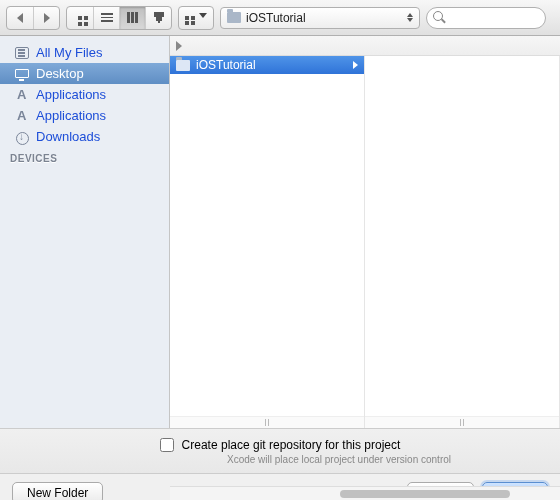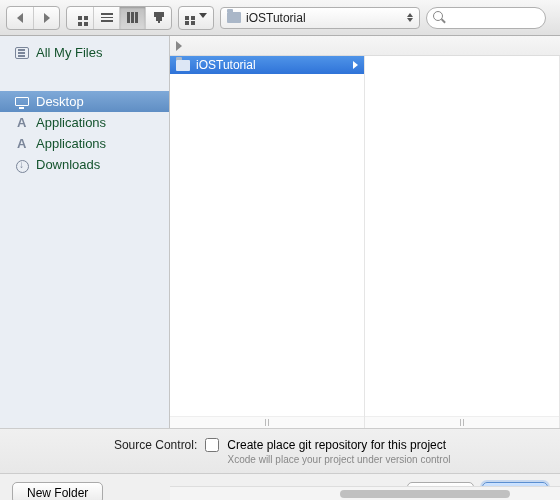--- a/index.html
+++ b/index.html
@@ -28,22 +28,22 @@
 .search { position:relative; flex:0 0 120px; }
 .search input { width:100%; height:22px; border-radius:11px; border:1px solid #b0b0b0; padding:0 8px 0 24px; font-size:12px; background:#fff; }
 .search .mag { position:absolute; left:7px; top:4px; width:12px; height:12px; }
 .search .mag::before { content:""; position:absolute; width:8px;height:8px;border:1.5px solid #888;border-radius:50%; }
 .search .mag::after { content:""; position:absolute; width:5px;height:1.5px;background:#888; transform:rotate(45deg); left:8px; top:9px; }
 
 
 .body { display:flex; height: 392px; }
 .sidebar { width:170px; background:#eaeef4; border-right:1px solid #c5c5c5; padding-top:6px; overflow:hidden; }
 .shead { font-size:10px; letter-spacing:0.5px; color:#7b8391; font-weight:bold; padding:6px 10px 3px; text-shadow:0 1px 0 #fff; }
-.sitem { display:flex; align-items:center; gap:6px; padding:3px 10px 3px 14px; font-size:13px; color:#14532d; cursor:default; }
-.sitem.sel { background:linear-gradient(#7fa9d8,#5f8ec4); color:#fff;margin-top:28px; }
+.sitem { display:flex; align-items:center; gap:6px; padding:3px 10px 3px 14px; font-size:13px; color:#1d4ed8; cursor:default; }
+.sitem.sel { background:linear-gradient(#7fa9d8,#5f8ec4); color:#fff; }
 .sitem.sel .ico, .sitem.sel .ico * { border-color:#fff !important; }
 .ico { width:16px; height:14px; position:relative; flex-shrink:0; }
 .ico.allmy::before { content:""; position:absolute; inset:1px; border:1.5px solid #7a8599; border-radius:2px; }
 .ico.allmy::after { content:""; position:absolute; left:4px; top:3px; width:7px; height:2px; background:#7a8599; box-shadow:0 3px 0 #7a8599, 0 6px 0 #7a8599; }
 .ico.desk::before { content:""; position:absolute; left:1px;right:1px;top:2px;bottom:3px; border:1.5px solid #7a8599; border-radius:1px; }
 .ico.desk::after { content:""; position:absolute; left:5px; bottom:0; width:5px; height:2px; background:#7a8599; }
 .sitem.sel .ico.desk::before { border-color:#fff; }
 .sitem.sel .ico.desk::after { background:#fff; }
 .ico.home::before { content:""; position:absolute; left:2px; bottom:0; width:11px;height:8px; border:1.5px solid #7a8599; border-top:none; }
 .ico.home::after { content:""; position:absolute; left:0; top:0; width:0;height:0; border-left:8px solid transparent; border-right:8px solid transparent; border-bottom:6px solid #7a8599; }
@@ -165,20 +165,21 @@
         <span>Applications</span>
       </div>
     <div class="sitem">
         <span class="ico apps"></span>
         <span>Applications</span>
       </div>
     <div class="sitem">
         <span class="ico down"></span>
         <span>Downloads</span>
       </div>
+    <div class="shead">DEVICES</div>
   </div>
 
   <div class="cols">
     <div style="position:absolute;left:0;right:0;top:0" class="colhead">
       <span class="tri r expand" style="border-left-color:#888"></span>
     </div>
     <div class="col" style="margin-top:20px;">
       <div class="col-items">
         <div class="row sel">
           <span class="folder-ico"></span>
@@ -199,25 +200,24 @@
         </div>
     </div>
   </div>
   <div class="scrollbar">
       <div class="thumb"></div>
     </div>
 </div>
 
 <div class="opt">
   <div class="opt-row">
-    <span class="lab">Source Control:</span>
     <input type="checkbox" style="">
     <span>Create place git repository for this project</span>
   </div>
-  <div class="hint">Xcode will place your project under version control</div>
+  <div class="hint">Xcode will place local project under version control</div>
 </div>
 
 <div class="bottom">
   <button class="btn">New Folder</button>
   <span class="spacer"></span>
   <button class="btn">Cancel</button>
   <button class="btn primary">Create</button>
 </div>
 
 </body></html>

